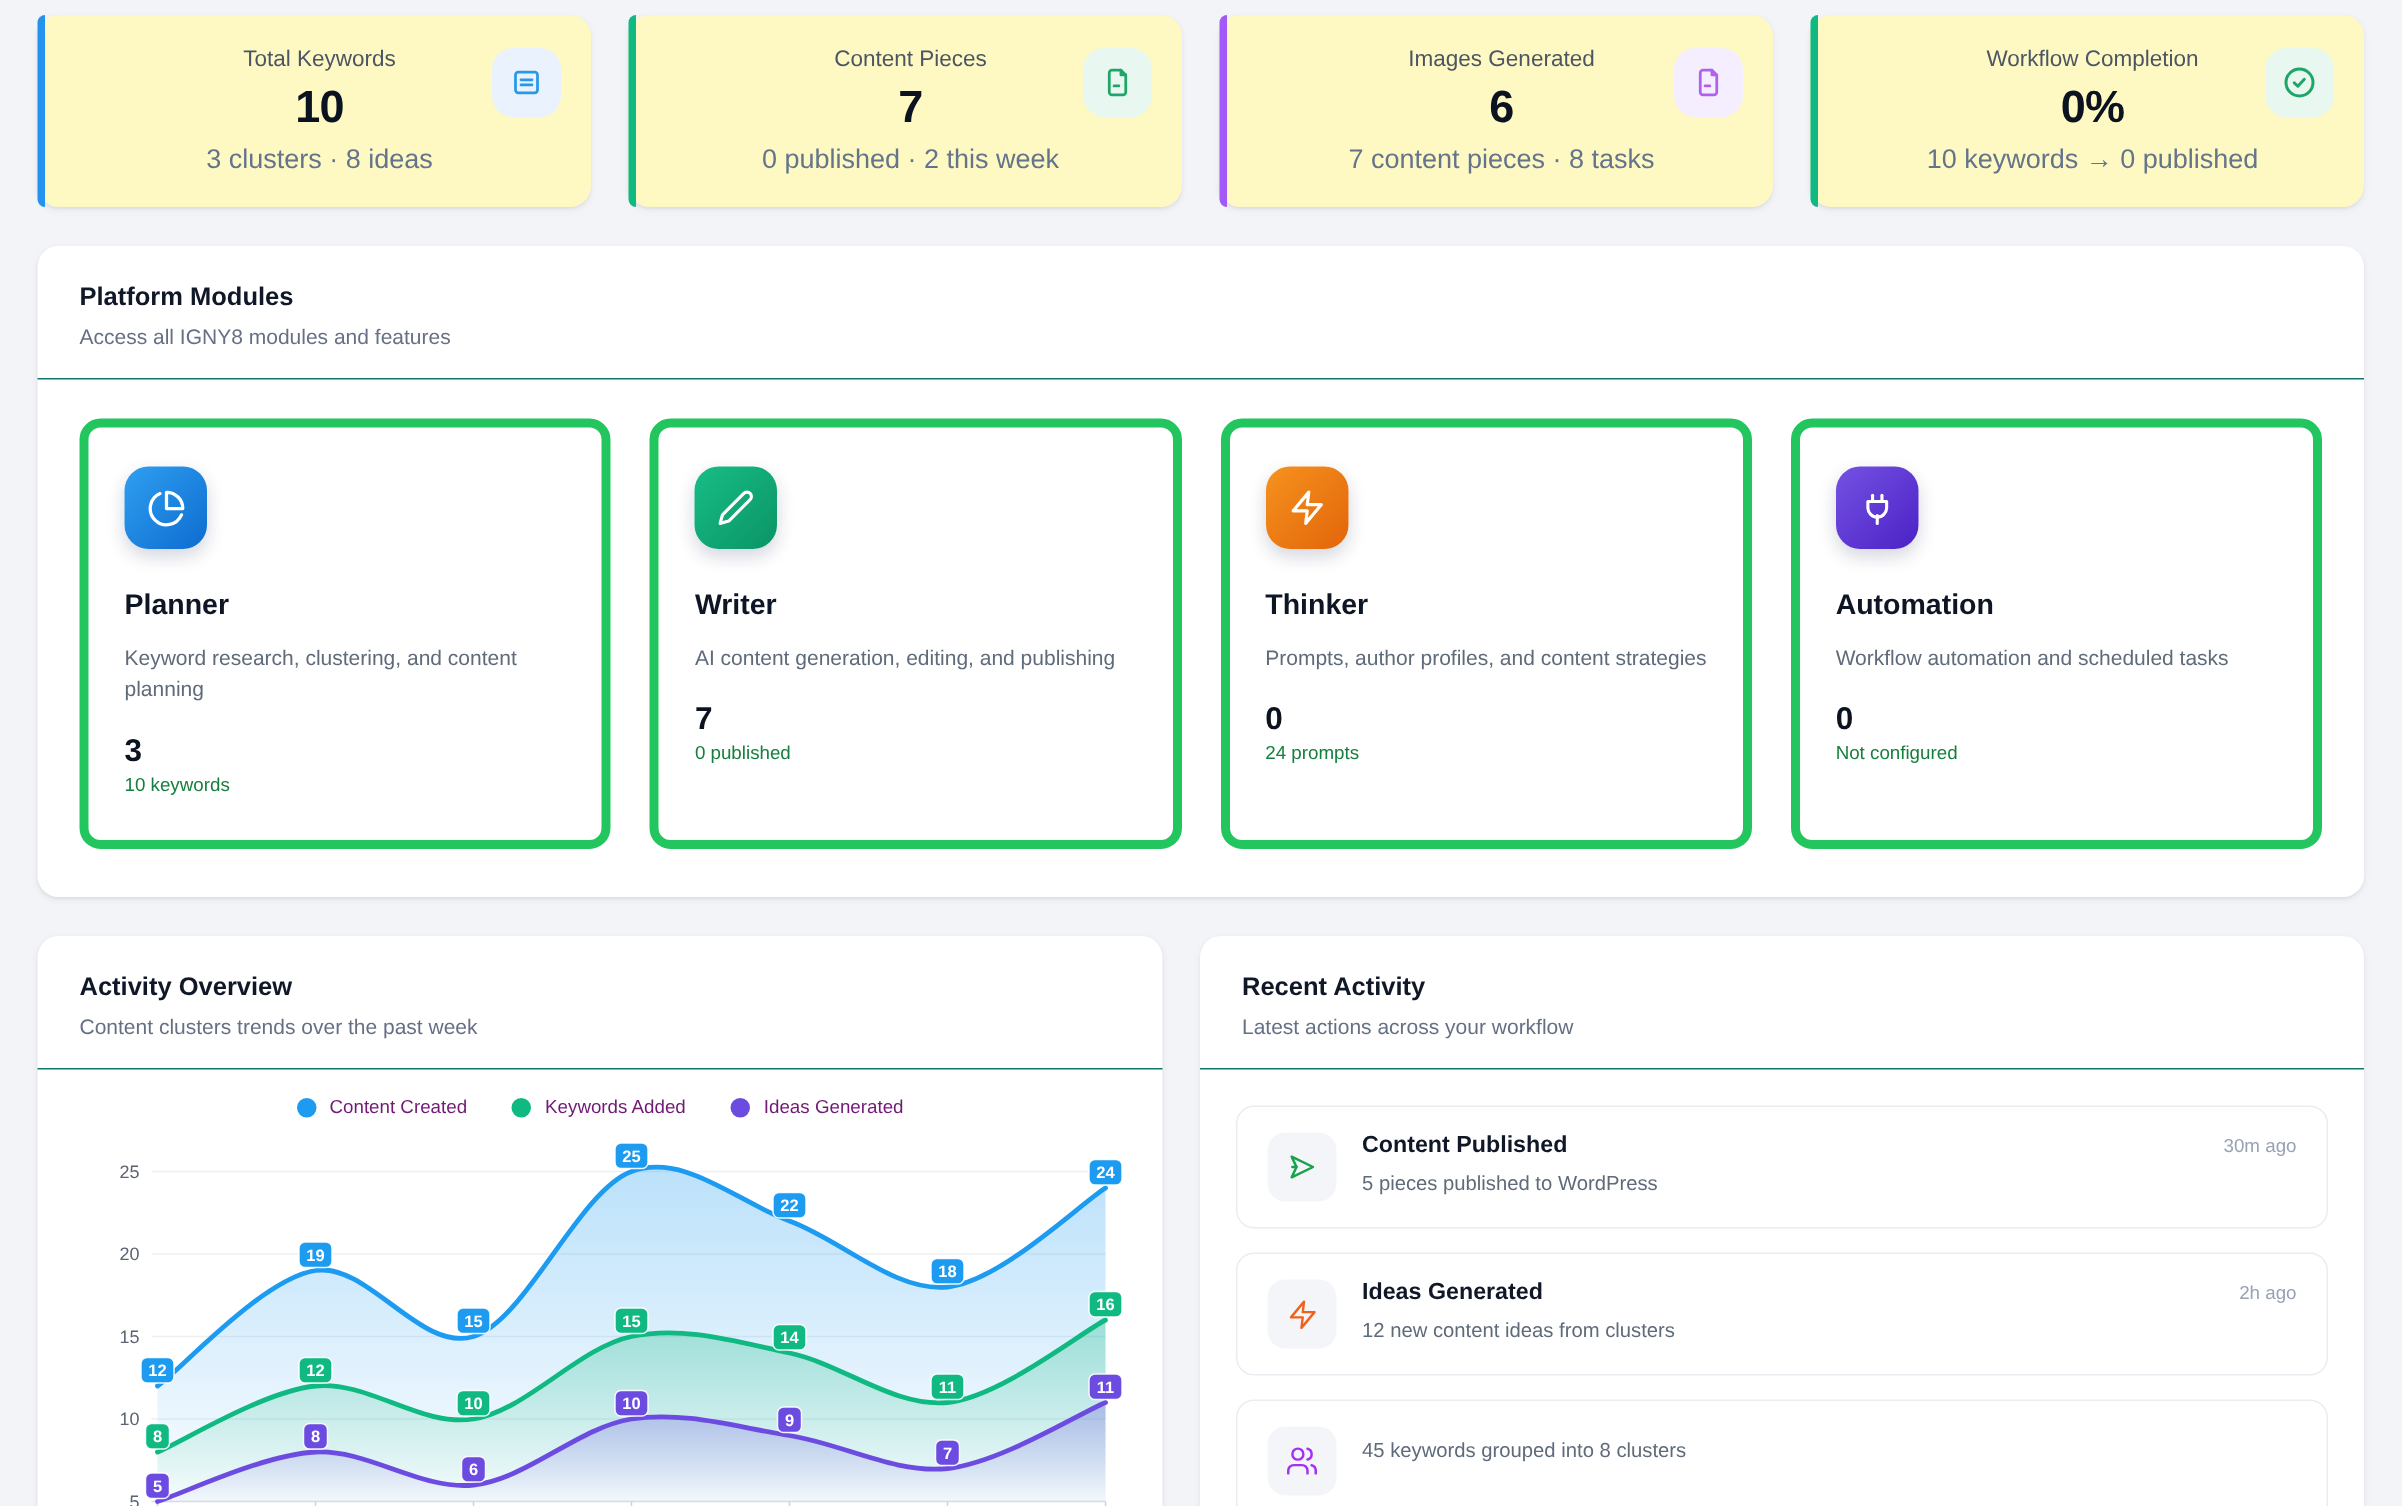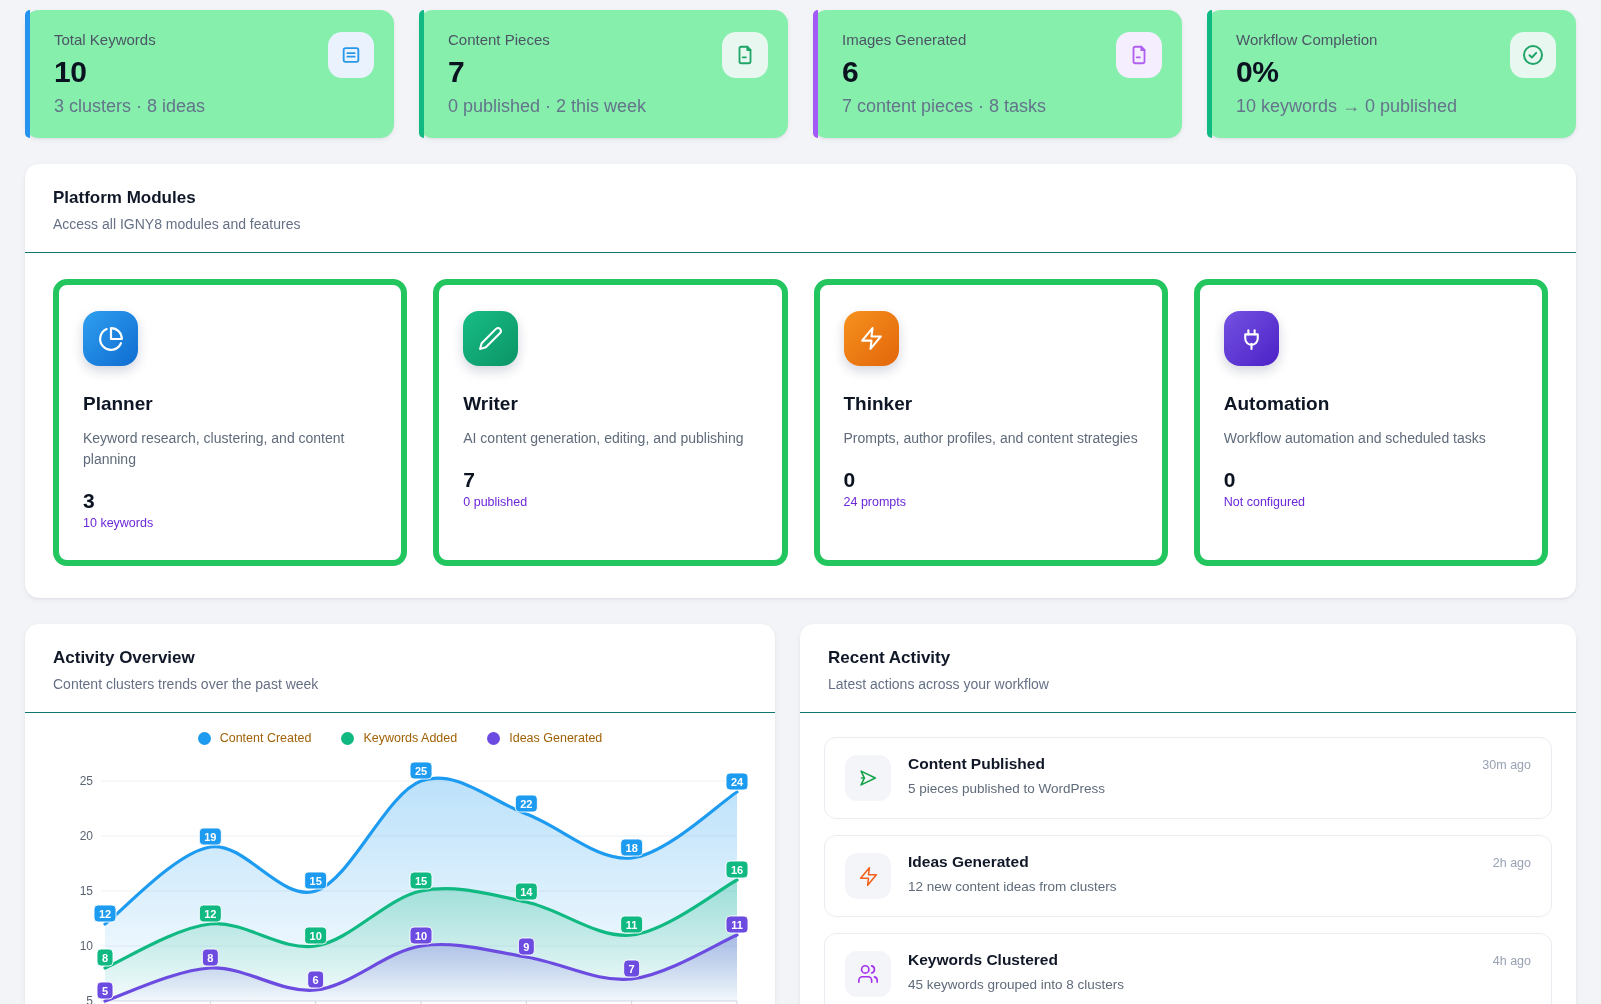--- a/index.html
+++ b/index.html
@@ -7,23 +7,24 @@
   body {
     background:#f2f4f8;
     font-family:"Liberation Sans","DejaVu Sans",sans-serif;
     color:#101828;
   }
   .page { padding:10px 25px 0 25px; }
 
   
   .stats-row { display:grid; grid-template-columns:repeat(4,1fr); gap:25px; }
   .stat-card {
-    position:relative; background:#86efac; border-radius:14px;
+    position:relative; background:#fef9c3; border-radius:14px;
     padding:21px 22px 20px 29px; height:128px;
     box-shadow:0 1px 2px rgba(15,23,42,.05), 0 2px 6px rgba(15,23,42,.05);
+    text-align:center;
   }
   .stat-accent { position:absolute; left:0; top:0; bottom:0; width:5px; border-radius:14px 0 0 14px; }
   .a-blue { background:#2492ef; } .a-green { background:#10b981; } .a-purple { background:#a259f7; }
   .stat-label { font-size:15px; color:#4b5563; }
   .stat-value { font-size:30px; font-weight:800; color:#0b1220; margin:7px 0 7px; letter-spacing:-.5px; }
   .stat-sub { font-size:18px; color:#64748b; }
   .stat-icon {
     position:absolute; right:20px; top:22px; width:46px; height:46px; border-radius:14px;
     display:flex; align-items:center; justify-content:center;
   }
@@ -45,31 +46,31 @@
     width:55px; height:55px; border-radius:16px; display:flex; align-items:center; justify-content:center;
     box-shadow:0 5px 12px rgba(15,30,70,.18);
   }
   .mg-blue   { background:linear-gradient(135deg,#2f9ff0,#0e6cd0); }
   .mg-green  { background:linear-gradient(135deg,#17bd86,#0b9465); }
   .mg-orange { background:linear-gradient(135deg,#f6921e,#e2650a); }
   .mg-purple { background:linear-gradient(135deg,#7452e2,#4c21c6); }
   .module-name { font-size:19px; font-weight:700; color:#0e1625; margin-top:27px; }
   .module-desc { font-size:14px; color:#5f6b7a; margin-top:13px; line-height:1.5; }
   .module-stat { font-size:21px; font-weight:800; color:#0b1220; margin-top:19px; }
-  .module-stat-label { font-size:12.5px; color:#6d28d9; margin-top:3px; }
+  .module-stat-label { font-size:12.5px; color:#15803d; margin-top:3px; }
 
   
   .bottom-row { display:grid; grid-template-columns:750px 1fr; gap:25px; margin-top:26px; align-items:start; }
 
   .chart-wrap { padding:14px 24px 10px; }
   .chart-legend { display:flex; justify-content:center; gap:30px; margin:4px 0 10px; }
   .legend-item { display:flex; align-items:center; gap:9px; cursor:pointer; }
   .legend-dot { width:13px; height:13px; border-radius:50%; }
   .c0 { background:#1d9bf0; } .c1 { background:#10b981; } .c2 { background:#6c4ce0; }
-  .legend-label { font-size:12.5px; color:#a16207; }
+  .legend-label { font-size:12.5px; color:#701a75; }
   #activity-chart { width:100%; display:block; }
   #activity-chart text { font-family:"Liberation Sans","DejaVu Sans",sans-serif; }
 
   .activity-list { display:flex; flex-direction:column; gap:16px; padding:24px; }
   .activity-item { border:1px solid #e9edf2; border-radius:12px; padding:17px 20px; display:flex; gap:17px; align-items:flex-start; background:#fff; }
   .activity-icon { width:46px; height:46px; border-radius:12px; background:#f3f5f9; display:flex; align-items:center; justify-content:center; flex-shrink:0; }
   .activity-body { flex:1; }
   .activity-top { display:flex; justify-content:space-between; align-items:baseline; }
   .activity-title { font-size:15.5px; font-weight:700; color:#101828; }
   .activity-time { font-size:12.5px; color:#98a2b3; }
@@ -354,24 +355,20 @@
         <div class="activity-item">
           <div class="activity-icon">
             <svg width="22" height="22" viewBox="0 0 24 24" fill="none" stroke="#a531f0" stroke-width="1.8" stroke-linecap="round" stroke-linejoin="round">
               <path d="M16 21v-2a4 4 0 0 0-4-4H6a4 4 0 0 0-4 4v2"></path>
                 <circle cx="9" cy="7" r="4"></circle>
                 <path d="M22 21v-2a4 4 0 0 0-3-3.87"></path>
                 <path d="M16 3.13a4 4 0 0 1 0 7.75"></path>
             </svg>
           </div>
           <div class="activity-body">
-            <div class="activity-top">
-              <span class="activity-title">Keywords Clustered</span>
-              <span class="activity-time">4h ago</span>
-            </div>
             <div class="activity-desc">45 keywords grouped into 8 clusters</div>
           </div>
         </div>
 
       </div>
     </div>
   </div>
 </div>
 
 </body></html>

